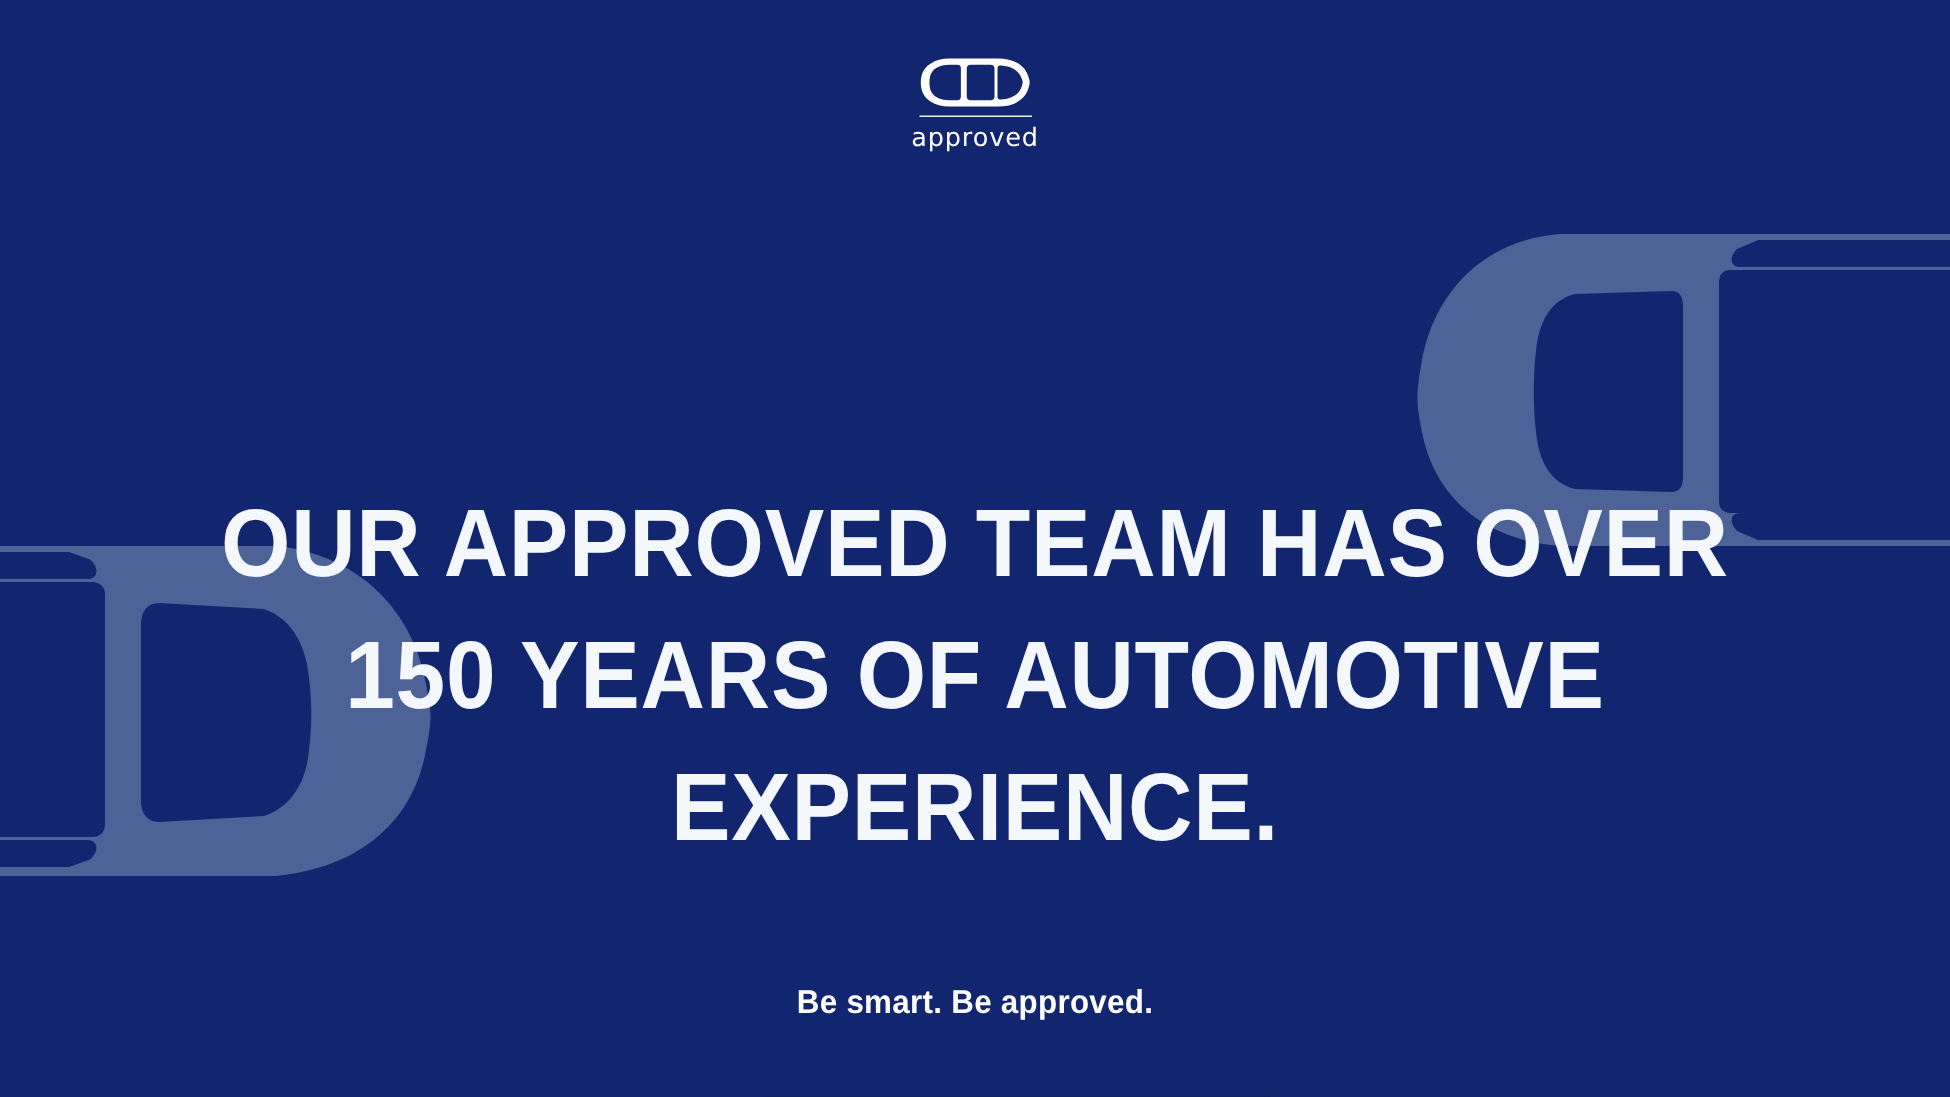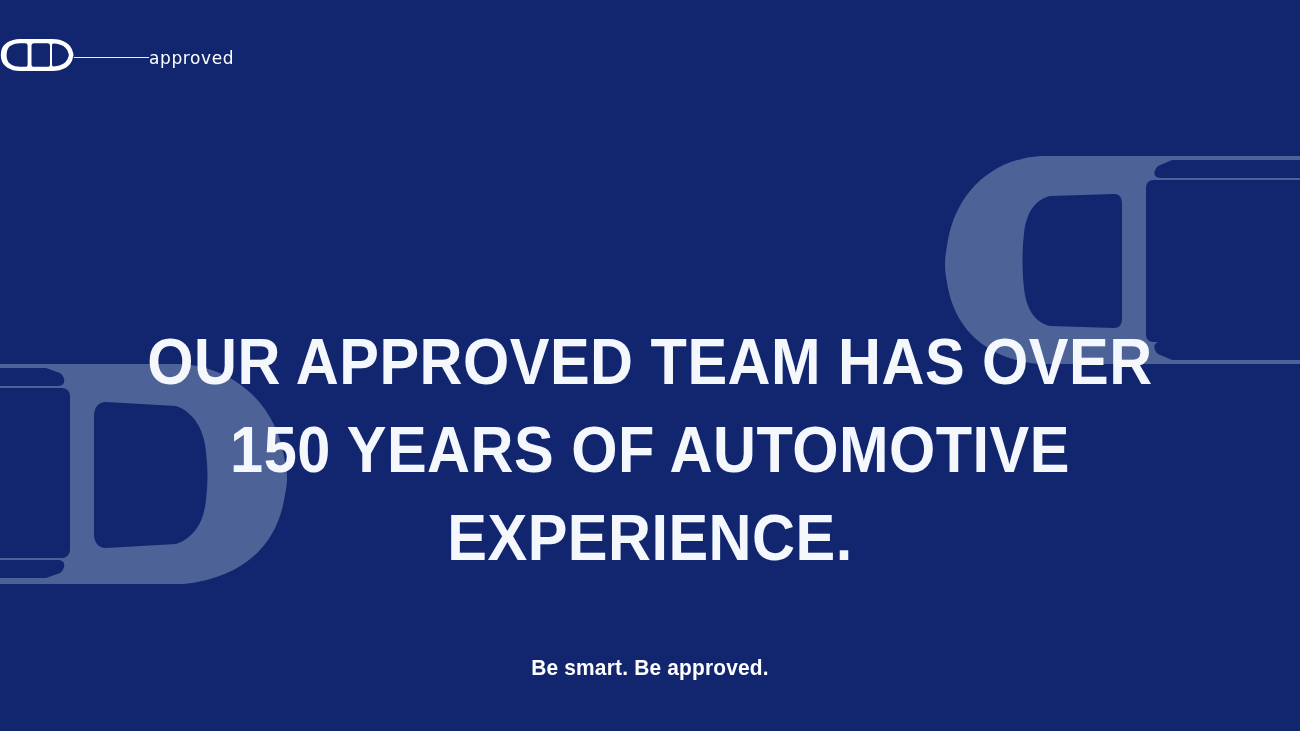--- a/index.html
+++ b/index.html
@@ -43,21 +43,21 @@
   }
 
   
   #logo-block {
     position: absolute;
     top: 38px;
     left: 0;
     right: 0;
     z-index: 3;
     display: flex;
-    flex-direction: row;
+    flex-direction: column;
     align-items: center;
   }
 
   #logo-car-icon {
     display: block;
     width: 74px;
     height: 34px;
   }
 
   #logo-divider {

